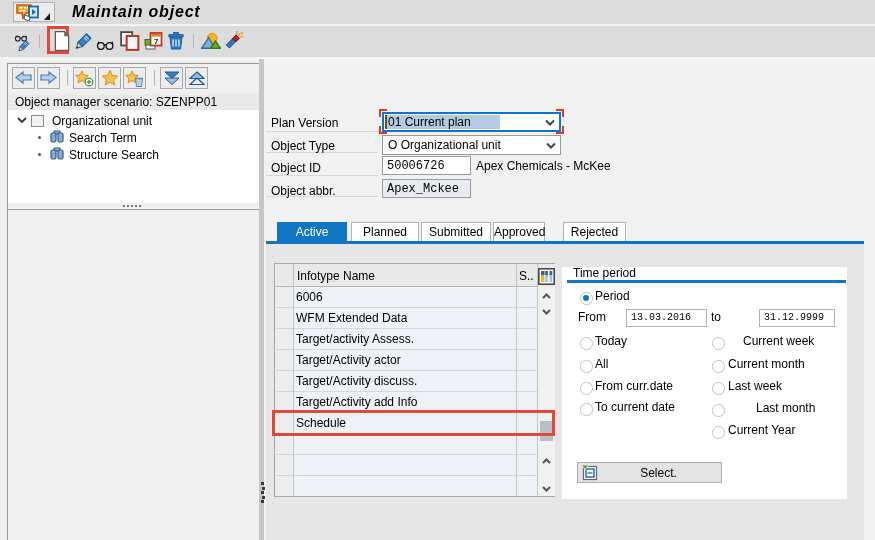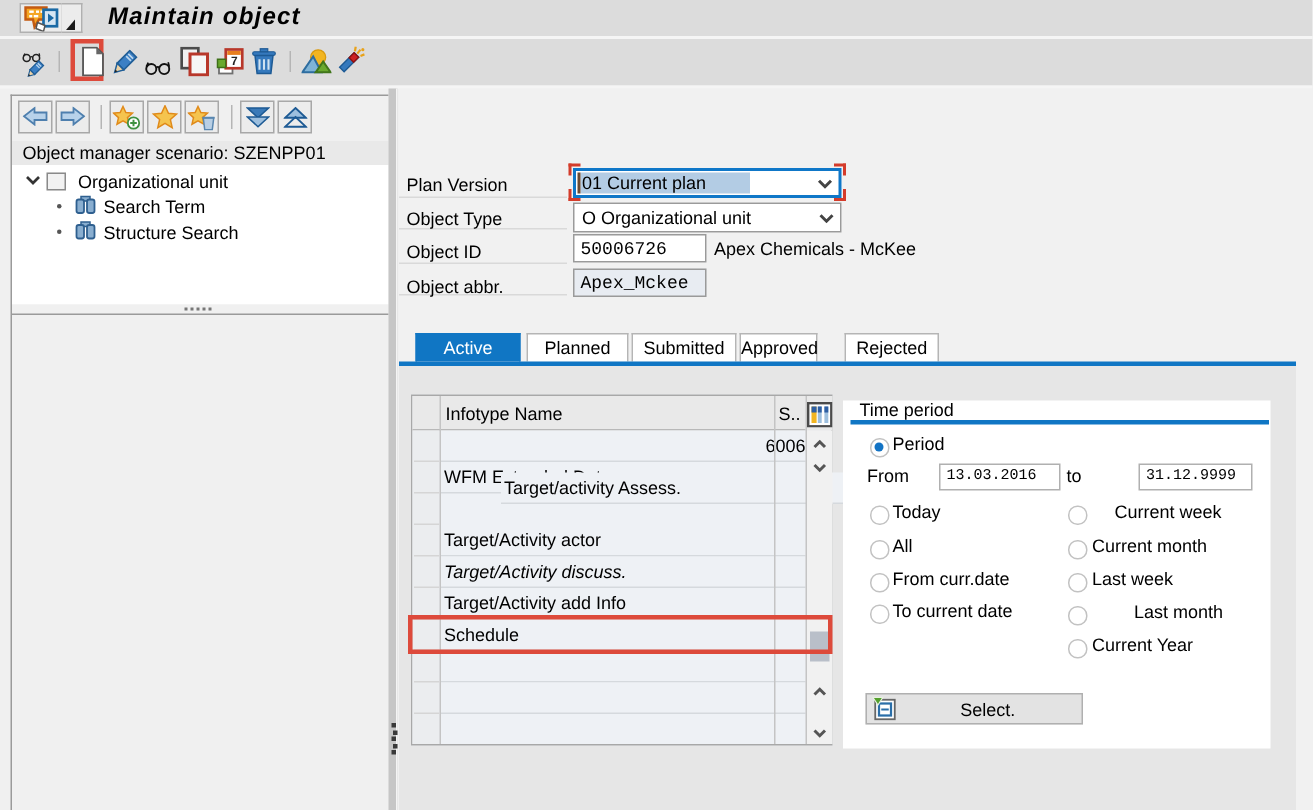--- a/index.html
+++ b/index.html
@@ -246,25 +246,25 @@
 <div class="abs tab" style="left:421px; width:70px;">Submitted</div>
 <div class="abs tab" style="left:493px; width:52px;">Approved</div>
 <div class="abs tab" style="left:563px; width:63px;">Rejected</div>
 <div class="abs" id="tabline"></div>
 <div class="abs" id="belowtabs"></div>
 <div class="abs" id="bottomgray"></div>
 
 <div class="abs" id="tbl"></div>
 <div class="abs" id="thead">Infotype Name</div>
 <div class="abs" id="thead2">S..</div>
-<div class="abs trow" style="top:287px;text-align:right;">6006</div>
+<div class="abs trow" style="top:287px;">6006</div>
 <div class="abs trow" style="top:308px;">WFM Extended Data</div>
-<div class="abs trow" style="top:315px;margin-left:40px;">Target/activity Assess.</div>
+<div class="abs trow" style="top:329px;">Target/activity Assess.</div>
 <div class="abs trow" style="top:350px;">Target/Activity actor</div>
-<div class="abs trow" style="top:371px;font-style:italic;">Target/Activity discuss.</div>
+<div class="abs trow" style="top:371px;">Target/Activity discuss.</div>
 <div class="abs trow" style="top:392px;">Target/Activity add Info</div>
 <div class="abs trow" style="top:413px;">Schedule</div>
 <div class="abs trow" style="top:434px;"></div>
 <div class="abs trow" style="top:455px;"></div>
 <div class="abs trow" style="top:476px; height:20px; border-bottom:none;"></div>
 <div class="abs" style="left:275px; top:287px; width:18px; height:209px; background:#ebedef;"></div>
 <div class="abs" style="left:293px; top:264px; width:1px; height:232px; background:#c4c4c4;"></div>
 <div class="abs" style="left:516px; top:264px; width:1px; height:232px; background:#c4c4c4;"></div>
 <div class="abs" style="left:537px; top:264px; width:1px; height:232px; background:#c4c4c4;"></div>
 <div class="abs" style="left:276px; top:307px; width:17px; height:1px; background:#d5d5d5;"></div>

